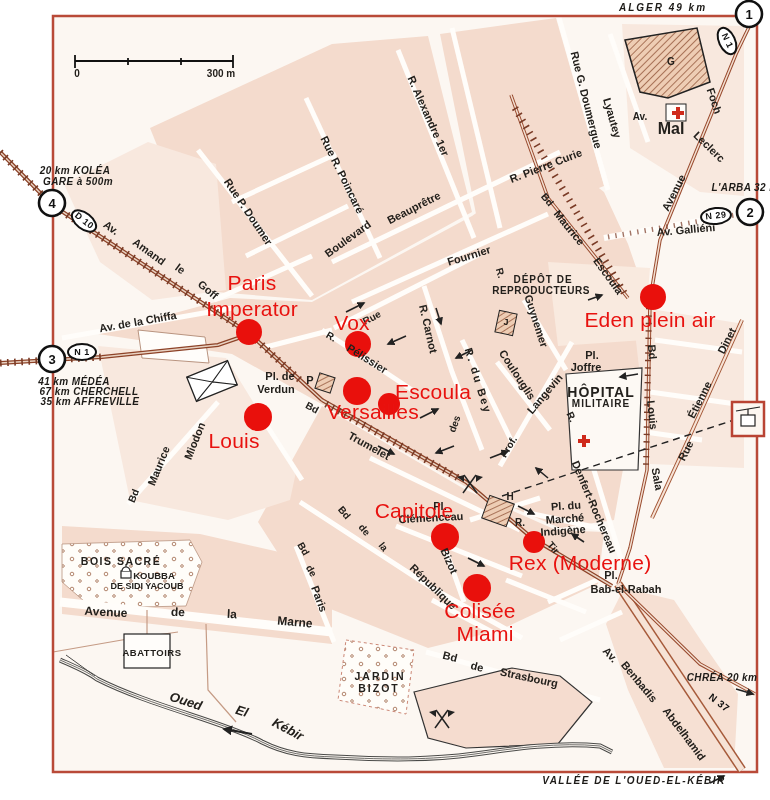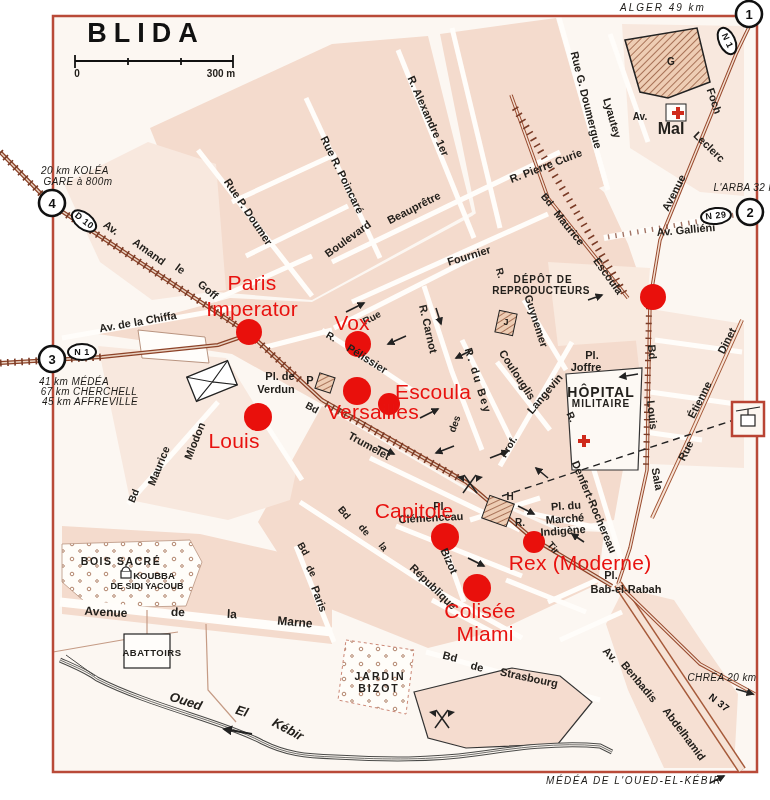--- a/index.html
+++ b/index.html
@@ -1,21 +1,21 @@
 <!DOCTYPE html>
 <html><head>
 <meta charset="utf-8">
 <style>
   html,body{margin:0;padding:0;background:#fff;}
   #stage{position:relative;width:770px;height:800px;background:#ffffff;overflow:hidden;
          font-family:"Liberation Sans","DejaVu Sans",sans-serif;}
   #stage svg{position:absolute;left:0;top:0;}
   .lbl{position:absolute;white-space:nowrap;color:#23201c;font-weight:700;line-height:1;
        transform:translate(-50%,-50%);}
-  .note{font-style:italic;font-weight:400;font-size:10px;letter-spacing:.4px;color:#1d1b18;}
+  .note{font-style:italic;font-weight:700;font-size:10px;letter-spacing:.4px;color:#1d1b18;}
   .cin{color:#e8120f;font-weight:400;font-size:21px;letter-spacing:.2px;}
   .ttl{font-size:27px;letter-spacing:7px;font-weight:700;color:#111;}
   .exit{font-size:13px;font-weight:700;color:#111;}
   .badge{font-size:9px;font-weight:700;letter-spacing:.5px;color:#111;}
 </style>
 </head>
 <body>
 
 <div id="stage">
 
@@ -249,33 +249,32 @@
     <circle cx="357" cy="391" r="14"></circle>
     <circle cx="389" cy="404" r="11"></circle>
     <circle cx="258" cy="417" r="14"></circle>
     <circle cx="653" cy="297" r="13"></circle>
     <circle cx="445" cy="537" r="14"></circle>
     <circle cx="534" cy="542" r="11"></circle>
     <circle cx="477" cy="588" r="14"></circle>
   </g>
 </svg>
 
-<div class="lbl ttl" style="left:146px;top:33px;">BLIDA</div>
 <div class="lbl" style="left:77px;top:74px;font-size:10px;">0</div>
 <div class="lbl" style="left:221px;top:74px;font-size:10px;">300 m</div>
 
 <div class="lbl note" style="left:663px;top:8px;letter-spacing:2px;">ALGER 49 km</div>
 <div class="lbl note" style="left:75px;top:171px;">20 km KOLÉA</div>
-<div class="lbl note" style="left:78px;top:182px;">GARE à 800m</div>
+<div class="lbl note" style="left:78px;top:182px;">GARE à 500m</div>
 <div class="lbl note" style="left:74px;top:382px;">41 km MÉDÉA</div>
 <div class="lbl note" style="left:89px;top:392px;">67 km CHERCHELL</div>
-<div class="lbl note" style="left:90px;top:402px;">45 km AFFREVILLE</div>
+<div class="lbl note" style="left:90px;top:402px;">35 km AFFREVILLE</div>
 <div class="lbl note" style="left:720px;top:188px;margin-left:28px;">L'ARBA 32 km</div>
 <div class="lbl note" style="left:722px;top:678px;">CHRÉA 20 km</div>
-<div class="lbl note" style="left:634px;top:781px;letter-spacing:1.5px;">MÉDÉA DE L'OUED-EL-KÉBIR</div>
+<div class="lbl note" style="left:634px;top:781px;letter-spacing:1.5px;">VALLÉE DE L'OUED-EL-KÉBIR</div>
 
 <div class="lbl exit" style="left:749px;top:14px;">1</div>
 <div class="lbl exit" style="left:750px;top:212px;">2</div>
 <div class="lbl exit" style="left:52px;top:359px;">3</div>
 <div class="lbl exit" style="left:52px;top:203px;">4</div>
 <div class="lbl badge" style="left:727px;top:41px;transform:translate(-50%,-50%) rotate(65deg);">N 1</div>
 <div class="lbl badge" style="left:84px;top:221px;transform:translate(-50%,-50%) rotate(38deg);">D 10</div>
 <div class="lbl badge" style="left:82px;top:352px;">N 1</div>
 <div class="lbl badge" style="left:716px;top:216px;transform:translate(-50%,-50%) rotate(-6deg);">N 29</div>
 <div class="lbl badge" style="left:719px;top:703px;font-size:10px;transform:translate(-50%,-50%) rotate(38deg);">N 37</div>
@@ -377,18 +376,19 @@
 <div class="lbl" style="left:506px;top:322px;font-size:9px;">J</div>
 <div class="lbl" style="left:510px;top:497px;font-size:10px;">H</div>
 <div class="lbl" style="left:310px;top:380px;font-size:11px;">P</div>
 
 <div class="lbl cin" style="left:252px;top:282px;">Paris</div>
 <div class="lbl cin" style="left:252px;top:308px;">Imperator</div>
 <div class="lbl cin" style="left:352px;top:322px;">Vox</div>
 <div class="lbl cin" style="left:433px;top:391px;">Escoula</div>
 <div class="lbl cin" style="left:373px;top:411px;">Versailles</div>
 <div class="lbl cin" style="left:234px;top:440px;">Louis</div>
+<div class="lbl cin" style="left:650px;top:319px;">Eden plein air</div>
 <div class="lbl cin" style="left:414px;top:510px;">Capitole</div>
 <div class="lbl cin" style="left:580px;top:562px;">Rex (Moderne)</div>
 <div class="lbl cin" style="left:480px;top:610px;">Colisée</div>
 <div class="lbl cin" style="left:485px;top:633px;">Miami</div>
 
 </div>
 
 </body></html>

